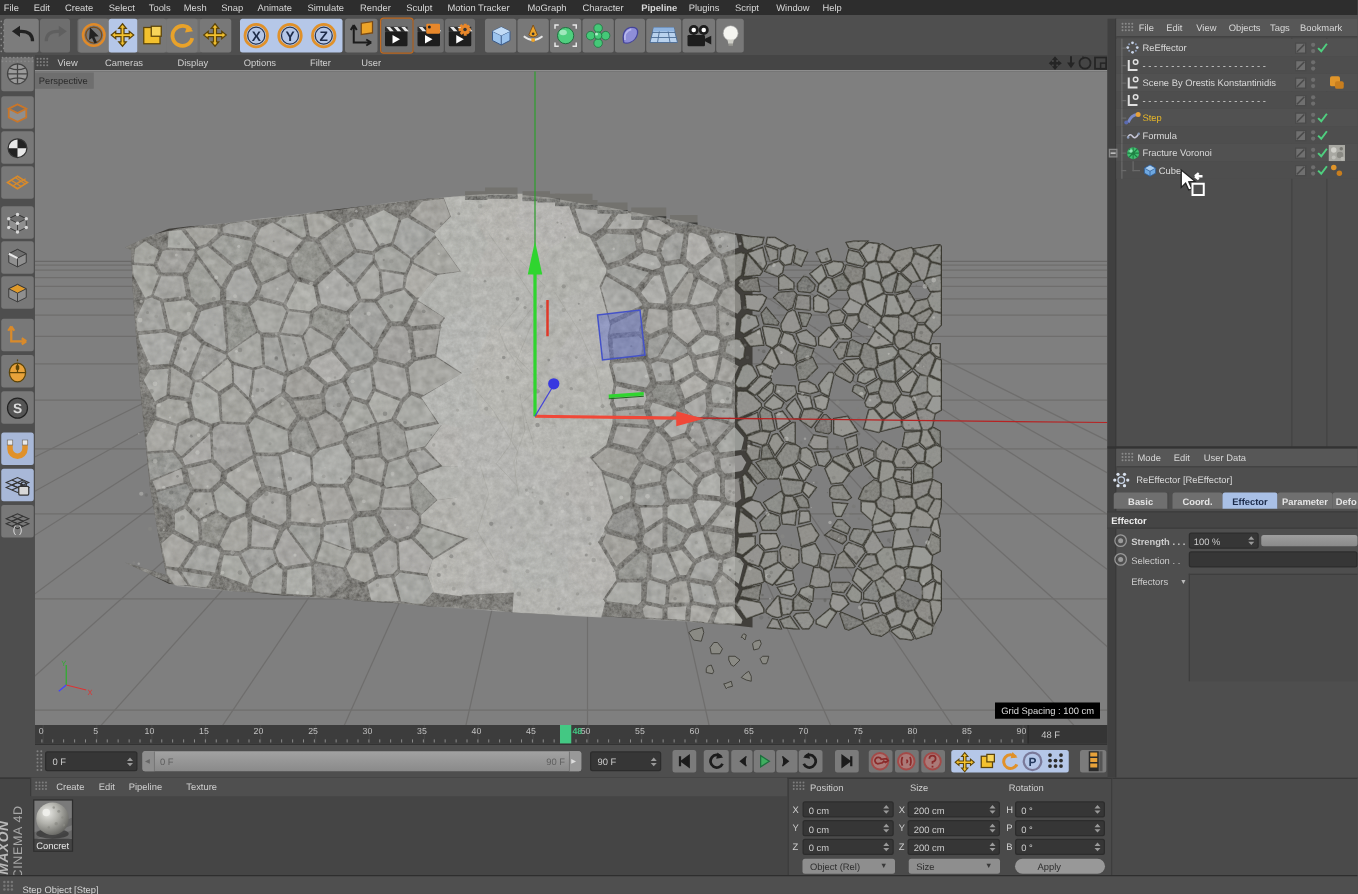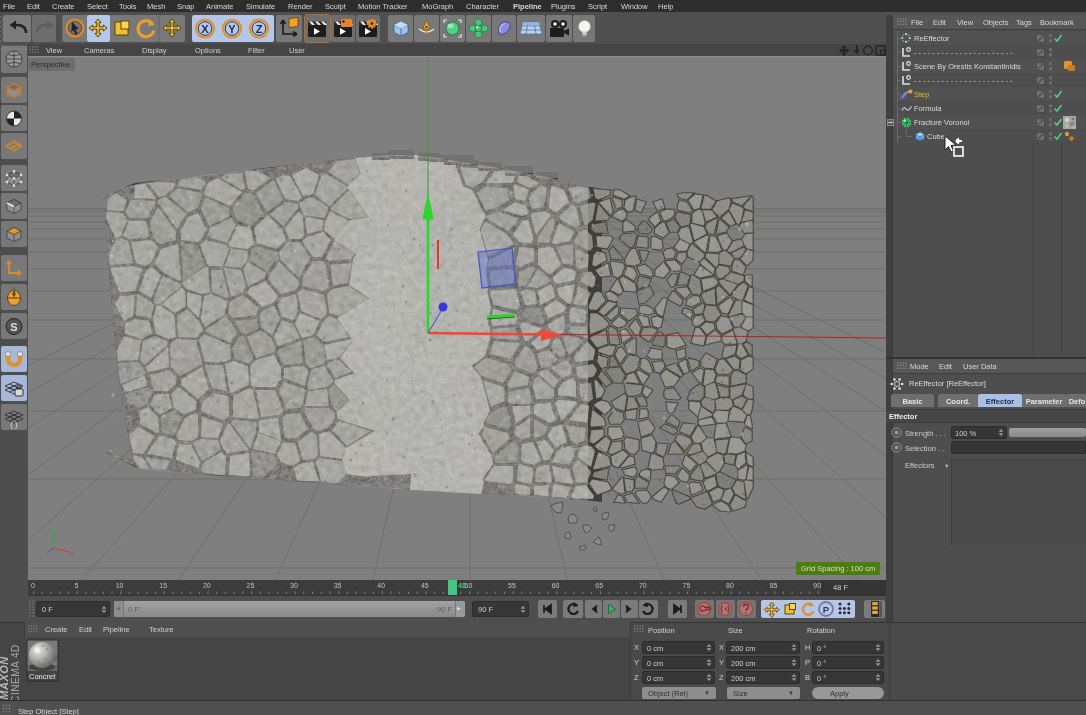--- a/index.html
+++ b/index.html
@@ -1965,21 +1965,21 @@
 <path d="M400,136 L394.2,162.5 L405.8,162.5 Z" fill="#2fd52f"></path>
 <line x1="410" y1="183" x2="410" y2="212" stroke="#e03828" stroke-width="2"></line>
 <path d="M450,195 L484,191 L488,227 L454,231 Z" fill="#5868d8" fill-opacity="0.38" stroke="#4452c8" stroke-width="1.2"></path>
 <line x1="459" y1="260" x2="487" y2="258" stroke="#2fd52f" stroke-width="3"></line>
 <line x1="459" y1="262" x2="487" y2="260" stroke="#1a6a1a" stroke-width="1"></line>
 <line x1="400" y1="276" x2="415" y2="251" stroke="#4444d8" stroke-width="1"></line>
 <circle cx="415" cy="250" r="4.5" fill="#3838e0"></circle>
 </svg>
 </div>
 <div class="t" style="left:28px;top:58px;background:#6e6e6e;color:#2b2b2b;font-size:7.5px;padding:2px 5px 2px 3px">Perspective</div>
-<div class="t" style="left:796px;top:562px;background:#4d7c0f;color:#dcdcdc;font-size:7.5px;padding:2px 5px">Grid Spacing : 100 cm</div>
+<div class="t" style="left:796px;top:562px;background:#000000;color:#dcdcdc;font-size:7.5px;padding:2px 5px">Grid Spacing : 100 cm</div>
 
 <svg class="abs" style="left:40px;top:525px" width="45" height="35">
 <line x1="13" y1="23" x2="13" y2="7" stroke="#2fae2f" stroke-width="1"></line>
 <line x1="13" y1="23" x2="29" y2="27" stroke="#d33" stroke-width="1"></line>
 <line x1="13" y1="23" x2="7" y2="28" stroke="#44f" stroke-width="1"></line>
 <text x="9" y="8" fill="#2fae2f" font-size="6">Y</text>
     <text x="30" y="31" fill="#d33" font-size="6">X</text>
 </svg>
 
 <div class="abs" style="left:28px;top:580px;width:858px;height:15px;background:#3c3c3c"></div>
@@ -2621,21 +2621,21 @@
 <div class="t" style="left:1022px;top:397px;width:44px;text-align:center;font-size:7.5px;color:#e4e4e4;font-weight:bold">Parameter</div>
 <div class="abs" style="left:1066px;top:394px;width:22px;height:13px;background:#6f6f6f;border-radius:2px 2px 0 0"></div>
 <div class="t" style="left:1066px;top:397px;width:22px;text-align:center;font-size:7.5px;color:#e4e4e4;font-weight:bold">Defo</div>
 <div class="abs" style="left:934px;top:394px;width:1px;height:13px;background:#4a4a4a"></div>
 <div class="abs" style="left:886px;top:409px;width:200px;height:14px;background:#454545;border-top:1px solid #3c3c3c;border-bottom:1px solid #3c3c3c"></div>
 <div class="t" style="left:889px;top:412px;font-size:7.5px;color:#ececec;font-weight:bold;">Effector</div>
 <svg style="left:891px;top:427px" width="11" height="11">
     <circle cx="5.5" cy="5.5" r="4.6" fill="none" stroke="#9a9a9a" stroke-width="1"></circle>
     <circle cx="5.5" cy="5.5" r="2" fill="#9a9a9a"></circle>
   </svg>
-<div class="t" style="left:905px;top:429px;font-size:7.5px;color:#cccccc;font-weight:normal;">Strength . . .</div>
+<div class="t" style="left:905px;top:429px;font-size:7.5px;color:#cccccc;font-weight:bold;">Strength . . .</div>
 <div class="abs" style="left:951px;top:426px;width:56px;height:13px;background:#363636;border-radius:2px;border:1px solid #2c2c2c"></div>
 <div class="t" style="left:955px;top:428.5px;font-size:7.5px;color:#cccccc">100 %</div>
 <svg style="left:998px;top:429.0px" width="6" height="7">
     <path d="M3,0 L5.4,2.7 L0.6,2.7 Z M3,7 L5.4,4.3 L0.6,4.3 Z" fill="#9a9a9a"></path>
   </svg>
 <div class="abs" style="left:1009px;top:428px;width:77px;height:9px;background:linear-gradient(180deg,#9e9e9e,#8a8a8a);border-radius:2px"></div>
 <svg style="left:891px;top:442px" width="11" height="11">
     <circle cx="5.5" cy="5.5" r="4.6" fill="none" stroke="#9a9a9a" stroke-width="1"></circle>
     <circle cx="5.5" cy="5.5" r="2" fill="#9a9a9a"></circle>
   </svg>

